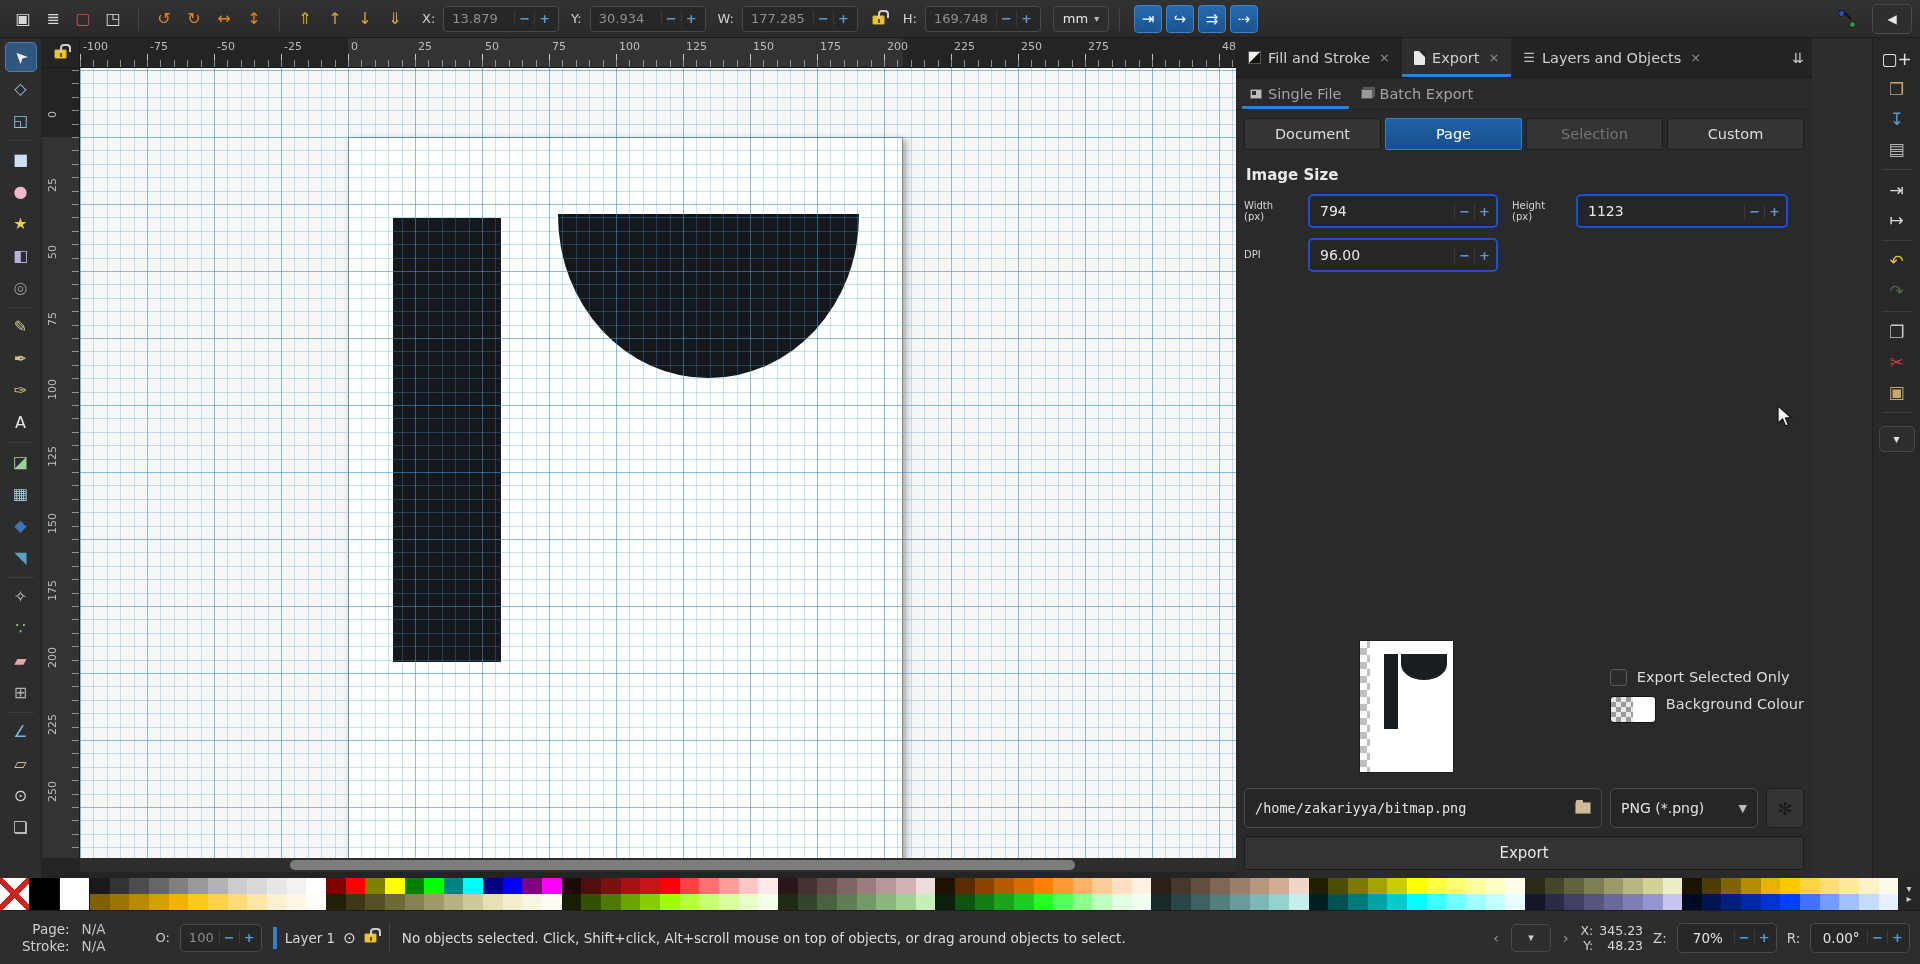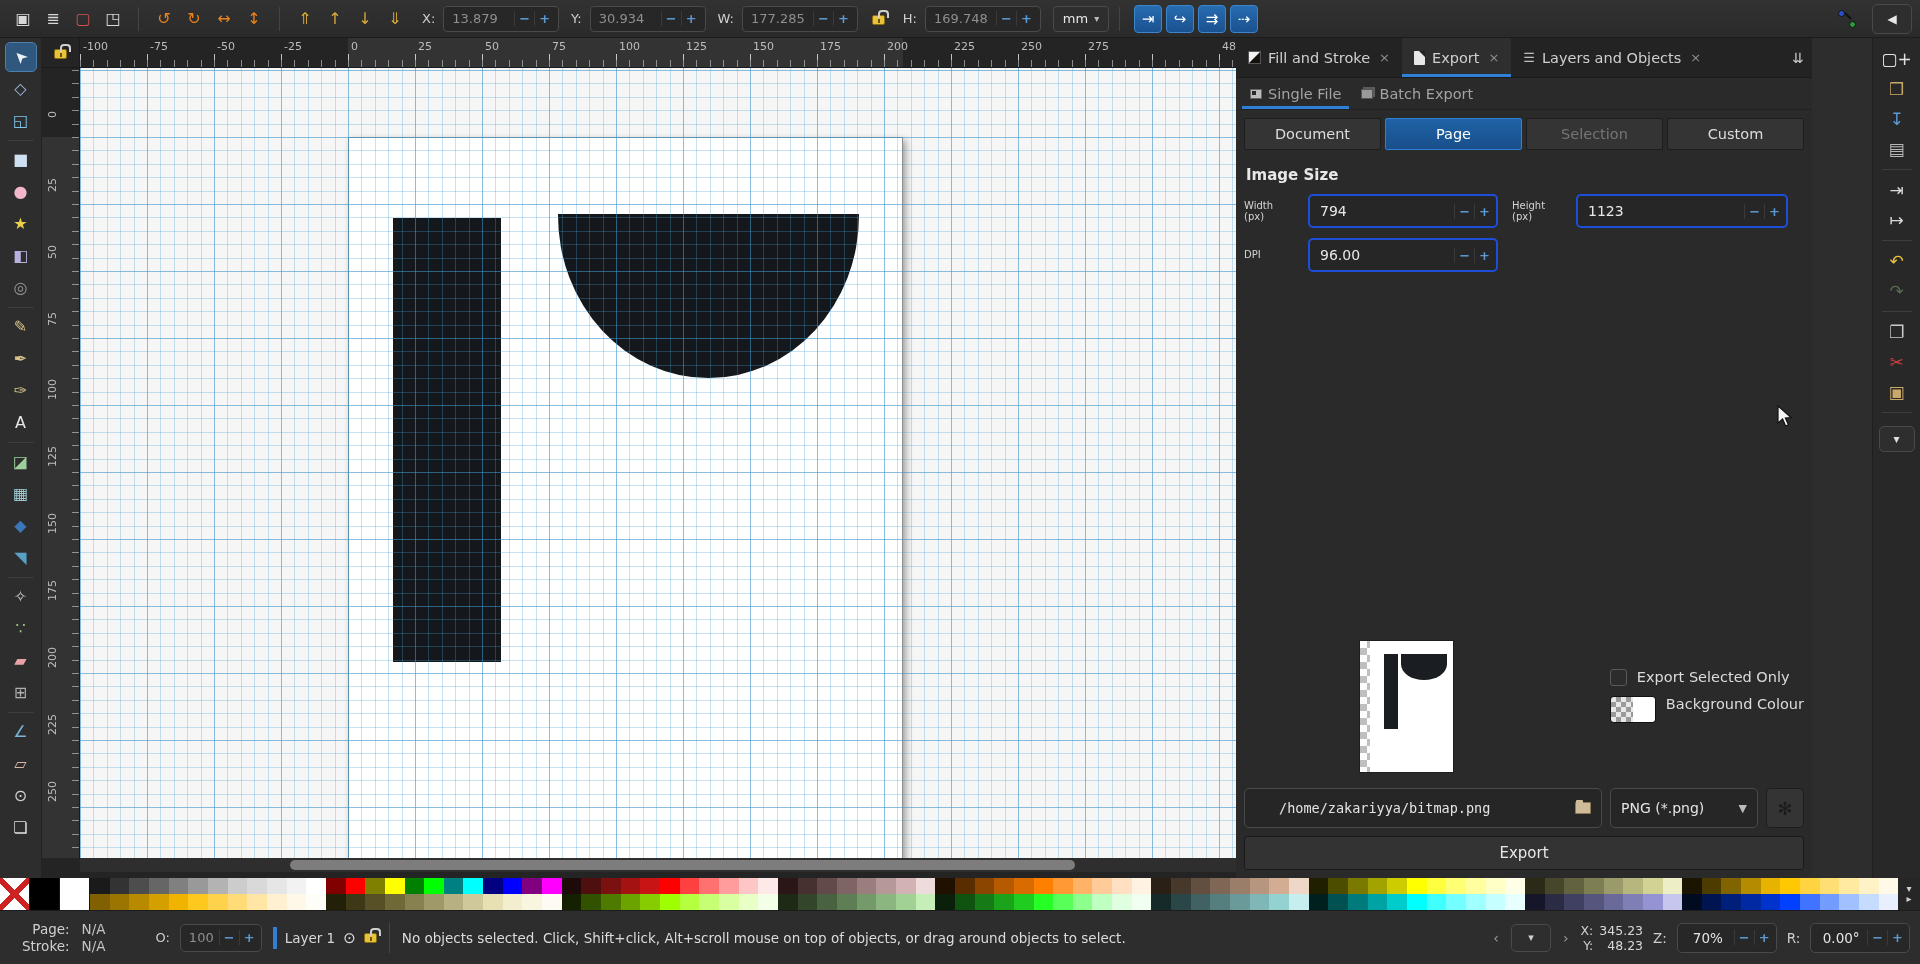--- a/index.html
+++ b/index.html
@@ -132,21 +132,21 @@
   .optcol { margin-left:auto; display:flex; flex-direction:column; align-items:flex-start; gap:10px; padding-top:28px; }
   .optrow { display:flex; align-items:flex-start; gap:10px; font-size:14.5px; color:#dcdcdc; }
   .checkbox { width:17px; height:17px; background:#2c2c2c; border:1px solid #5a5a5a; border-radius:3px; }
   .bgswatch { width:46px; height:27px; border:1px solid #121212; border-radius:4px; overflow:hidden; display:flex; }
   .bgswatch .chk { width:50%; background:repeating-conic-gradient(#9a9a9a 0 25%,#e8e8e8 0 50%) 0 0/10px 10px; }
   .bgswatch .wht { width:50%; background:#fff; }
   .pathrow { display:flex; gap:8px; margin-bottom:8px; }
   .pathbox { flex:1; display:flex; align-items:center; background:#262626; border:1px solid #4a4a4a;
     border-radius:5px; height:40px; padding:0 10px; font-family:"DejaVu Sans Mono","Liberation Mono",monospace;
     font-size:13.5px; color:#e4e4e4; }
-  .pathbox .txt { flex:1;margin-left:24px; }
+  .pathbox .txt { flex:1; }
   .folder-ic { width:16px; height:12px; background:#cdbb9a; border:1px solid #8a7a58; border-radius:1px; position:relative; }
   .folder-ic::before { content:""; position:absolute; left:0; top:-3px; width:7px; height:3px; background:#cdbb9a; border-radius:1px 1px 0 0; }
   .formatbox { width:148px; display:flex; align-items:center; justify-content:space-between; background:#262626;
     border:1px solid #4a4a4a; border-radius:5px; height:40px; padding:0 10px; font-size:14px; color:#e4e4e4; }
   .gearbtn { width:38px; height:40px; background:#343434; border:1px solid #1d1d1d; border-radius:4px;
     color:#1a1a1a; font-size:18px; display:flex; align-items:center; justify-content:center; }
   .exportbtn { height:34px; background:#333333; border:1px solid #1a1a1a; border-radius:3px;
     color:#e8e8e8; font-size:15px; display:flex; align-items:center; justify-content:center; }
 
   

